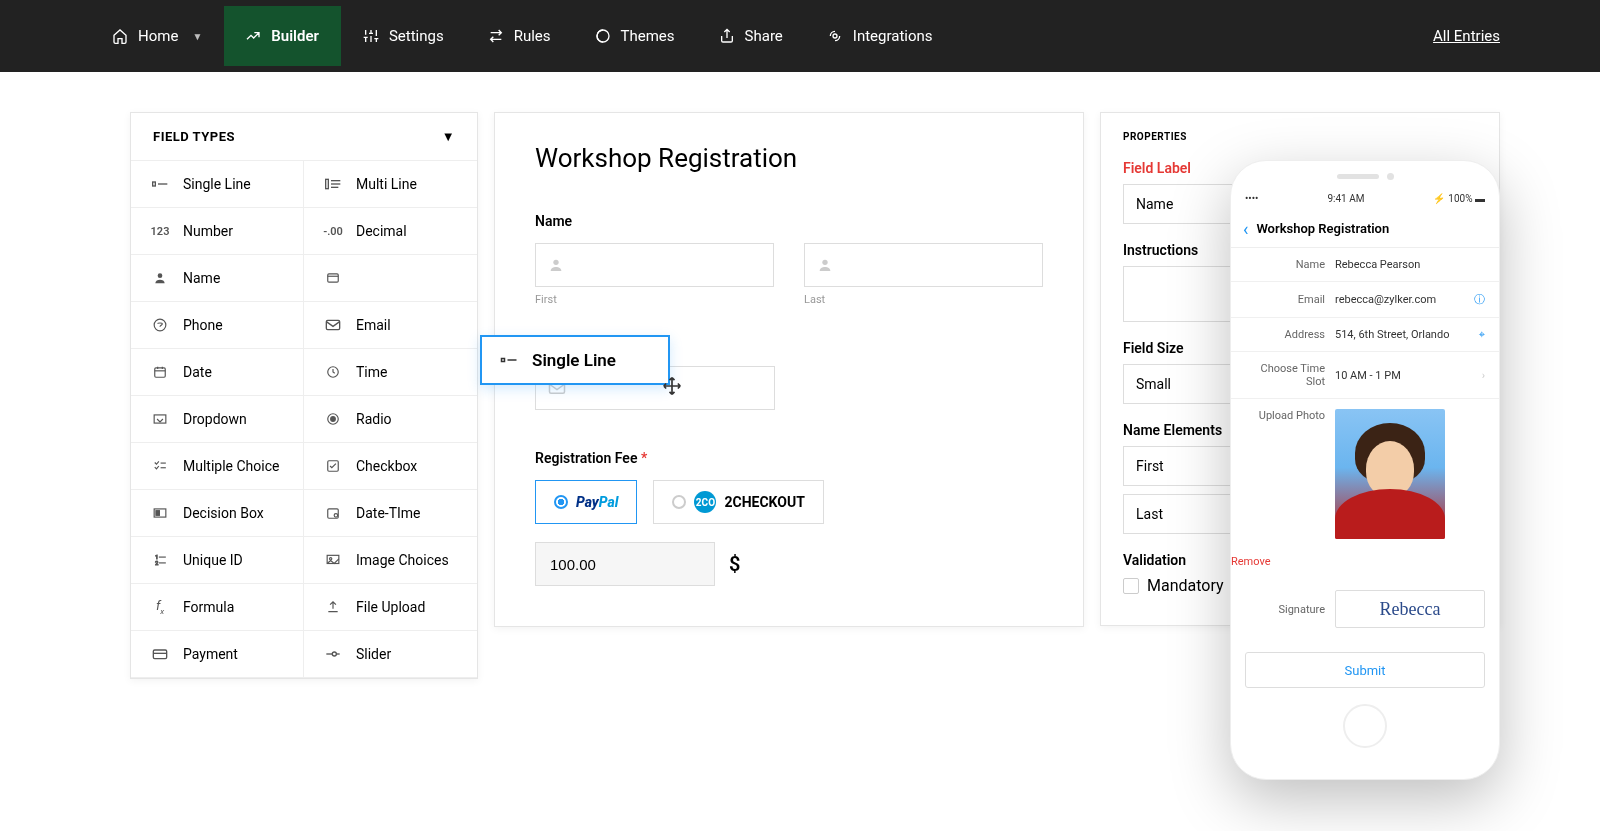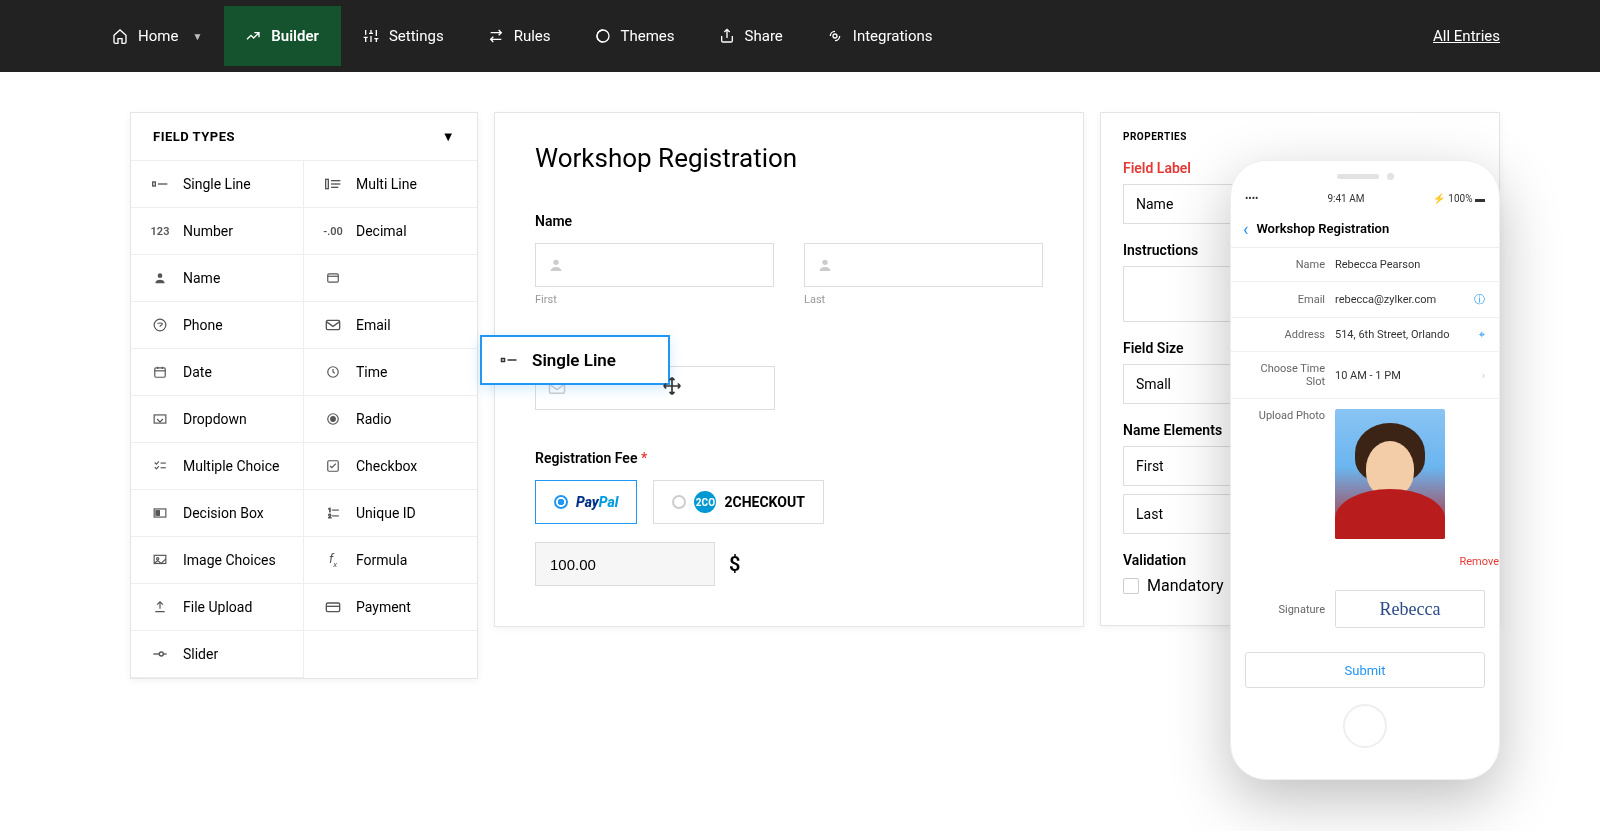--- a/index.html
+++ b/index.html
@@ -69,21 +69,21 @@
 .phone-field { display: flex; align-items: center; padding: 10px 14px; border-bottom: 1px solid #f0f0f0; font-size: 11px; }
 .phone-field .pf-label { width: 90px; color: #666; text-align: right; padding-right: 10px; }
 .phone-field .pf-val { flex: 1; color: #333; }
 .loc-icon { color: #2196f3; }
 .info-icon { color: #2196f3; }
 .photo-field { align-items: flex-start; }
 .photo-box { width: 110px; height: 130px; background: linear-gradient(180deg,#89c4f4 0%,#6bb5ef 45%,#b22 100%); border-radius: 2px; position: relative; overflow: hidden; }
 .photo-head { position: absolute; top: 32px; left: 50%; transform: translateX(-50%); width: 48px; height: 56px; background: #f3cda8; border-radius: 50% 50% 45% 45%; }
 .photo-hair { position: absolute; top: 14px; left: 50%; transform: translateX(-50%); width: 70px; height: 60px; background: #3b2315; border-radius: 50% 50% 40% 40%; }
 .photo-body { position: absolute; bottom: -10px; left: 50%; transform: translateX(-50%); width: 110px; height: 60px; background: #b91c1c; border-radius: 50% 50% 0 0; }
-.remove-link { color: #e53935; font-size: 11px; text-align: right; margin: 6px 0 12px; display: block; }
+.remove-link { color: #e53935; font-size: 11px; text-align: left; margin: 6px 0 12px; display: block; }
 .sig-box { border: 1px solid #ddd; border-radius: 2px; height: 38px; display: flex; align-items: center; justify-content: center; color: #2b4a8a; font-family: cursive; font-size: 18px; flex: 1; }
 .submit-btn { margin: 14px 14px 0; border: 1px solid #ddd; border-radius: 3px; height: 36px; display: flex; align-items: center; justify-content: center; color: #2196f3; font-size: 13px; }
 .home-btn { width: 44px; height: 44px; border: 2px solid #eee; border-radius: 50%; margin: 16px auto 0; }
 
 svg { display: block; }
 </style>
 </head>
 <body>
 
 <div class="topnav">
@@ -283,20 +283,29 @@
           <span>Checkbox</span>
         </div>
         <div class="ft-cell">
           <span class="ft-icon">
             <svg width="14" height="12" viewBox="0 0 24 18" fill="none" stroke="#555" stroke-width="2">
               <rect x="2" y="2" width="20" height="14"></rect>
               <rect x="5" y="5" width="6" height="8" fill="#555"></rect>
             </svg>
           </span>
           <span>Decision Box</span>
+        </div>
+        <div class="ft-cell">
+          <span class="ft-icon">
+            <svg width="14" height="14" viewBox="0 0 24 24" fill="none" stroke="#555" stroke-width="2">
+              <rect x="3" y="5" width="18" height="16" rx="2"></rect>
+              <circle cx="17" cy="16" r="3"></circle>
+            </svg>
+          </span>
+          <span>Date-TIme</span>
         </div>
         <div class="ft-cell">
           <span class="ft-icon">
             <svg width="14" height="14" viewBox="0 0 24 24" fill="none" stroke="#555" stroke-width="2">
               <text x="4" y="10" font-size="9" fill="#555">1</text>
               <text x="4" y="20" font-size="9" fill="#555">2</text>
               <line x1="10" y1="7" x2="22" y2="7"></line>
               <line x1="10" y1="17" x2="22" y2="17"></line>
             </svg>
           </span>

